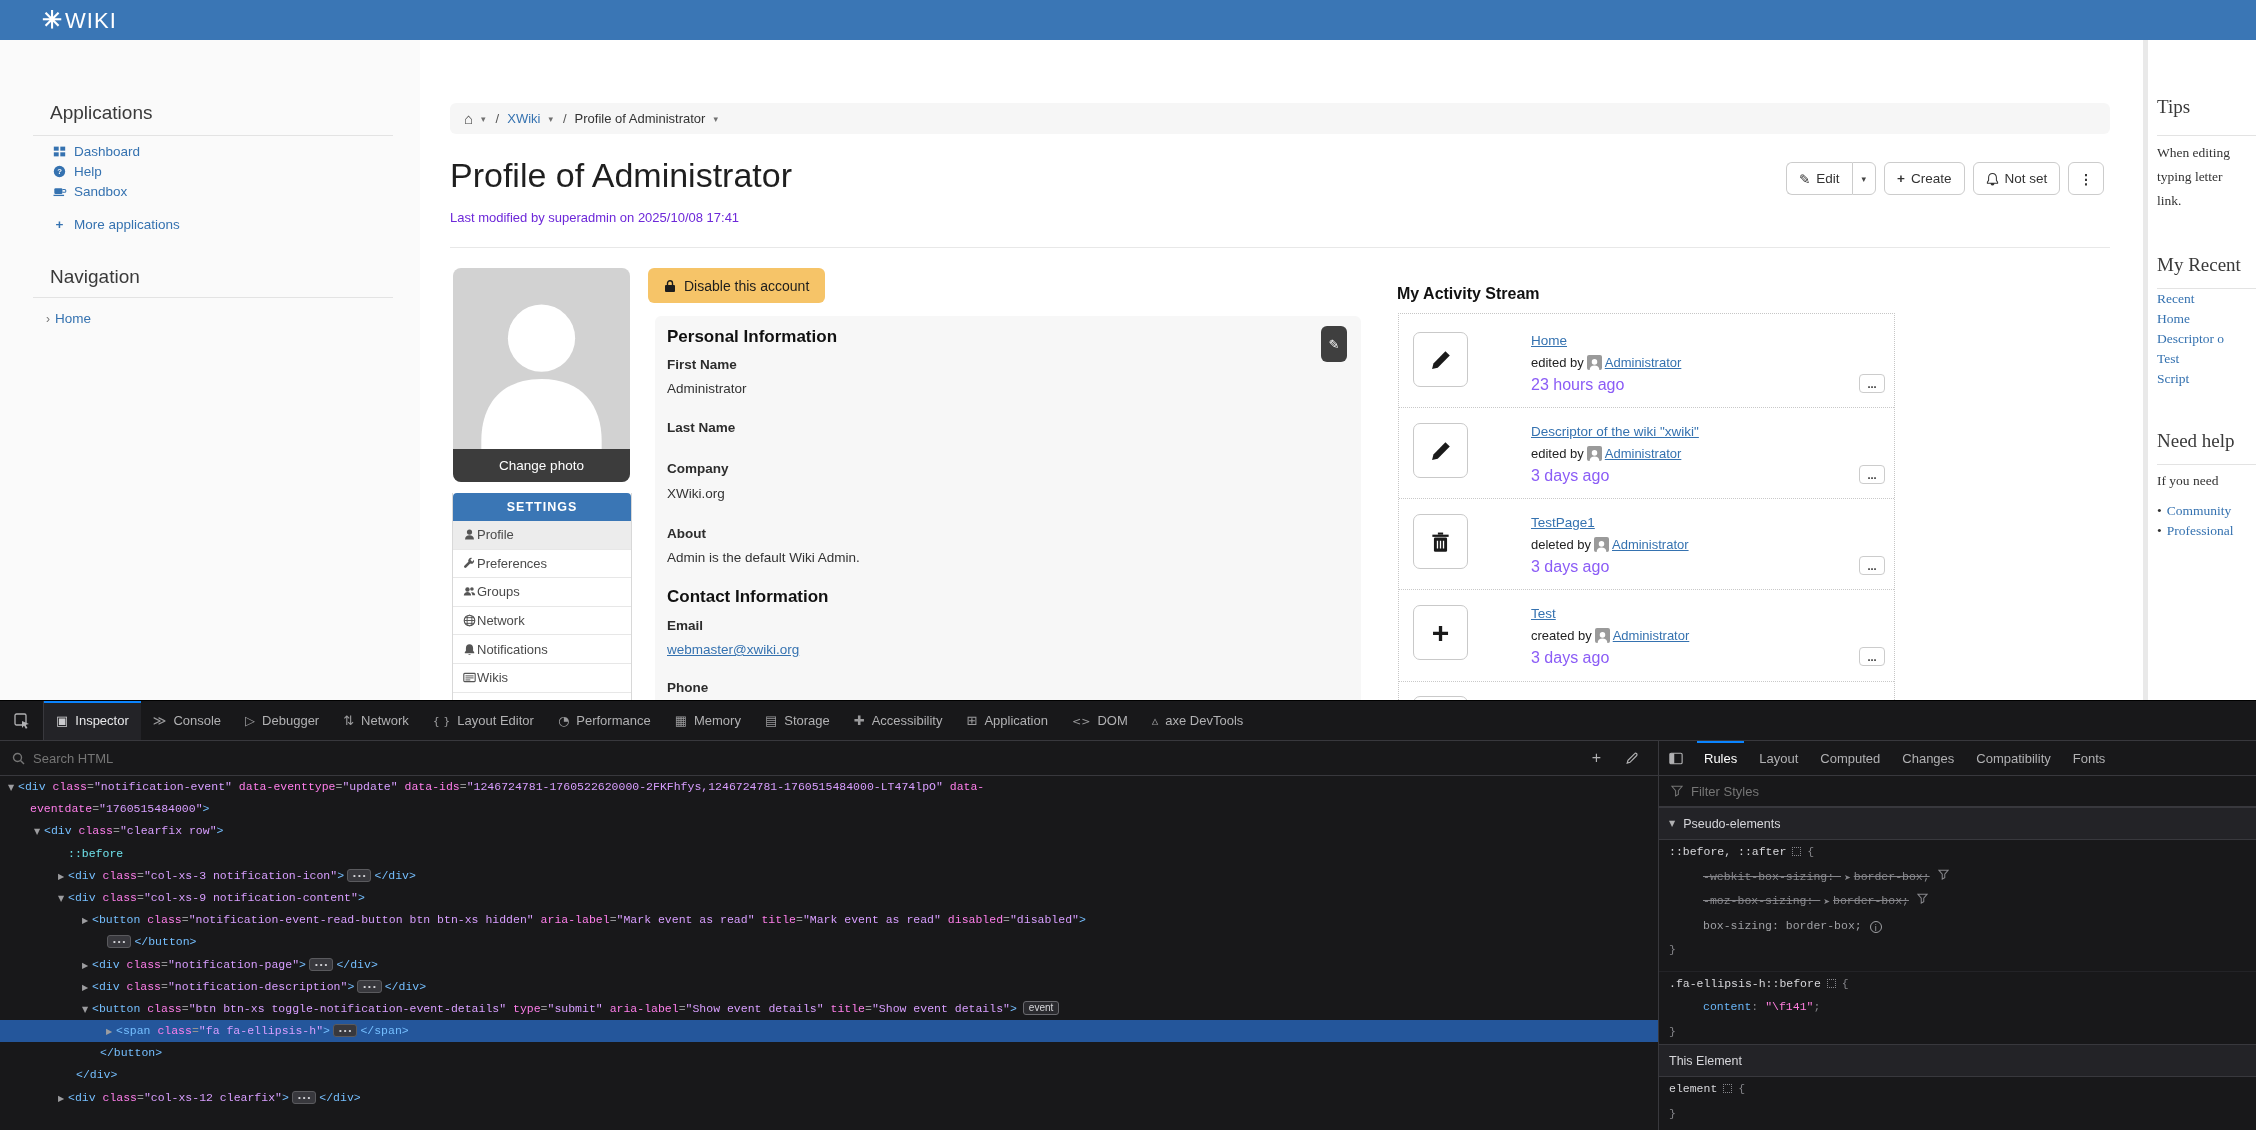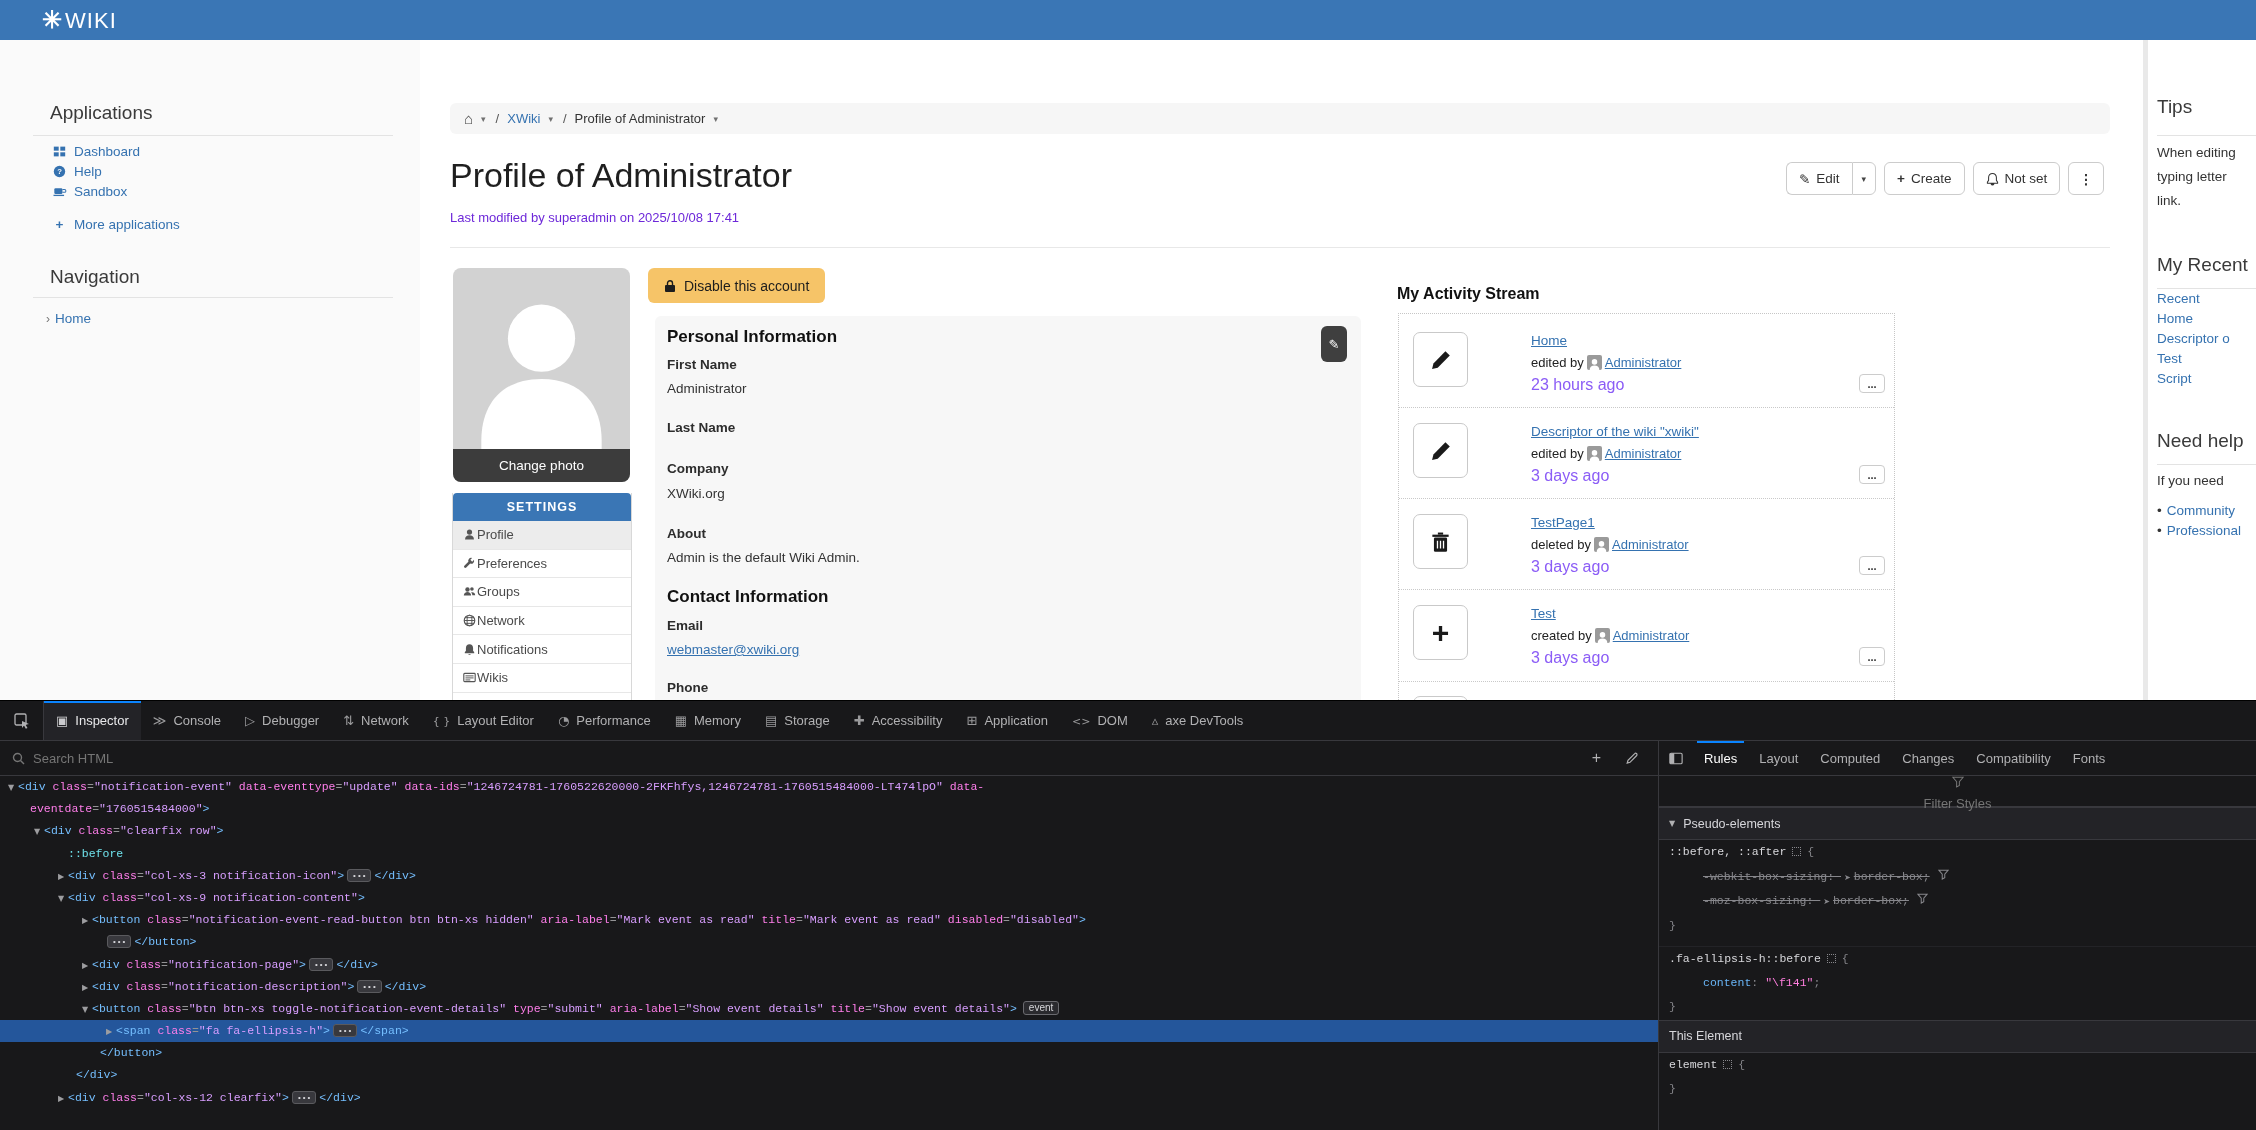--- a/index.html
+++ b/index.html
@@ -77,21 +77,21 @@
   .act-title { position:absolute; left:132px; top:9px; font-size:13.5px; color:#3572b0; text-decoration:underline; cursor:pointer;}
   .act-by { position:absolute; left:132px; top:31px; font-size:13px; color:#222; display:flex; align-items:flex-end; gap:3px;}
   .act-by .user { color:#3572b0; text-decoration:underline; cursor:pointer;}
   .mini-av { width:15px; height:15px; background:#9a9a9a; border-radius:2px; display:inline-flex; align-items:flex-end; justify-content:center; overflow:hidden;}
   .act-time { position:absolute; left:132px; top:52px; font-size:16px; color:#8b5cf6; }
   .act-more { position:absolute; right:9px; top:50px; width:26px; height:19px; border:1px solid #ccc; border-radius:4px;
     background:#fff; font-size:11px; color:#333; display:flex; align-items:center; justify-content:center; font-weight:700; cursor:pointer;}
 
   
   #content-strip { position:absolute; left:2143px; top:0; width:5px; height:660px; background:#e9e9e9; }
-  #right-panel { position:absolute; left:2157px; top:0; width:99px; height:660px; overflow:hidden; background:#fff; }
+  #right-panel { position:absolute; left:2157px; top:0; width:99px; height:660px; overflow:hidden; background:#fff;font-family:Liberation Serif, serif; }
   #right-panel .rp-h { position:absolute; left:0; font-size:19px; color:#3a3a3a; white-space:nowrap; }
   #right-panel .rp-div { position:absolute; left:0; width:99px; height:1px; background:#e3e3e3; }
   #right-panel .rp-line { position:absolute; left:0; font-size:13.5px; color:#333; white-space:nowrap;}
   #right-panel .rp-link { position:absolute; left:0; font-size:13.5px; color:#3572b0; white-space:nowrap; cursor:pointer;}
   #right-panel .bullet { color:#333; margin-right:5px; }
 
   
   #devtools { position:absolute; left:0; top:700px; width:2256px; height:430px; background:#18181a;
     font-family:"Liberation Mono", monospace; border-top:1px solid #000; }
   #dt-toolbar { position:absolute; left:0; top:0; width:2256px; height:40px; background:#18181a; border-bottom:1px solid #38383d;
@@ -118,21 +118,21 @@
   .event-badge { display:inline-block; border:1px solid #6a6a6f; border-radius:3px; color:#d7d7db; background:#2a2a2e;
     font-size:10px; line-height:12px; padding:0 5px; margin-left:6px; vertical-align:1px; cursor:pointer; font-family:"Liberation Sans", sans-serif;}
 
   #rules-pane { position:absolute; left:1658px; top:40px; width:598px; height:390px; border-left:1px solid #38383d; overflow:hidden;}
   #rules-tabs { height:35px; display:flex; align-items:stretch; border-bottom:1px solid #38383d; font-family:"Liberation Sans", sans-serif;}
   #sidebar-toggle { width:34px; display:flex; align-items:center; justify-content:center; color:#b1b1b3; cursor:pointer;}
   .rtab { display:flex; align-items:center; padding:0 11px; font-size:13px; color:#b1b1b3; cursor:pointer; position:relative;}
   .rtab.active { color:#fff; }
   .rtab.active::before { content:""; position:absolute; left:4px; top:0; right:4px; height:2px; background:#0a84ff; }
   #filter-row { height:31px; display:flex; align-items:center; gap:8px; padding:0 12px; color:#757575;
-    font-size:13px; border-bottom:1px solid #38383d; font-family:"Liberation Sans", sans-serif;flex-direction:column;}
+    font-size:13px; border-bottom:1px solid #38383d; font-family:"Liberation Sans", sans-serif;}
   #rules-body { font-size:11.5px; }
   .rule-header { height:33px; background:#232327; border-bottom:1px solid #38383d; border-top:1px solid #38383d;
     display:flex; align-items:center; gap:8px; padding:0 10px; color:#d7d7db; font-size:12.5px; font-family:"Liberation Sans", sans-serif;}
   .rule-header .hcar { font-size:8px; color:#b1b1b3; font-family:"DejaVu Sans", sans-serif;}
   .rline { height:24.5px; line-height:24.5px; white-space:nowrap; color:#d7d7db; padding-left:10px;}
   .rline.gap { margin-top:8px; border-top:1px solid #232327; }
   .rline .brace { color:#848489; }
   .rline.propline { padding-left:44px; }
   .struck { color:#87878c; text-decoration:line-through; }
   .dimmed { color:#9fa0a4; }
@@ -607,20 +607,21 @@
             <span class="hcar">▼</span>
             <span>Pseudo-elements</span>
           </div>
           <div class="rline"><span>::before, ::after</span><span class="sq-icon"></span><span class="brace">{</span></div>
           <div class="rline propline"><span class="struck">-webkit-box-sizing: <span class="mini-arrow">➤</span>border-box;</span><span class="tail-ic"><svg width="11" height="11" viewBox="0 0 14 14">
                 <path d="M1 1.5 h12 L8.6 6.5 v4.5 l-3.2 1.8 V6.5 Z" fill="none" stroke="#87878c" stroke-width="1.3"></path>
               </svg></span></div>
           <div class="rline propline"><span class="struck">-moz-box-sizing: <span class="mini-arrow">➤</span>border-box;</span><span class="tail-ic"><svg width="11" height="11" viewBox="0 0 14 14">
                 <path d="M1 1.5 h12 L8.6 6.5 v4.5 l-3.2 1.8 V6.5 Z" fill="none" stroke="#87878c" stroke-width="1.3"></path>
               </svg></span></div>
+          <div class="rline propline"><span class="dimmed">box-sizing: border-box;</span><span class="info-ic">i</span></div>
           <div class="rline"><span class="brace">}</span></div>
           <div class="rline gap"><span>.fa-ellipsis-h::before</span><span class="sq-icon"></span><span class="brace">{</span></div>
           <div class="rline propline"><span class="prop-name">content</span><span class="brace">: </span><span class="prop-val">"\f141"</span><span class="brace">;</span></div>
           <div class="rline"><span class="brace">}</span></div>
           <div class="rule-header">
             <span>This Element</span>
           </div>
           <div class="rline"><span>element</span><span class="sq-icon"></span><span class="brace">{</span></div>
           <div class="rline"><span class="brace">}</span></div>
         </div>

